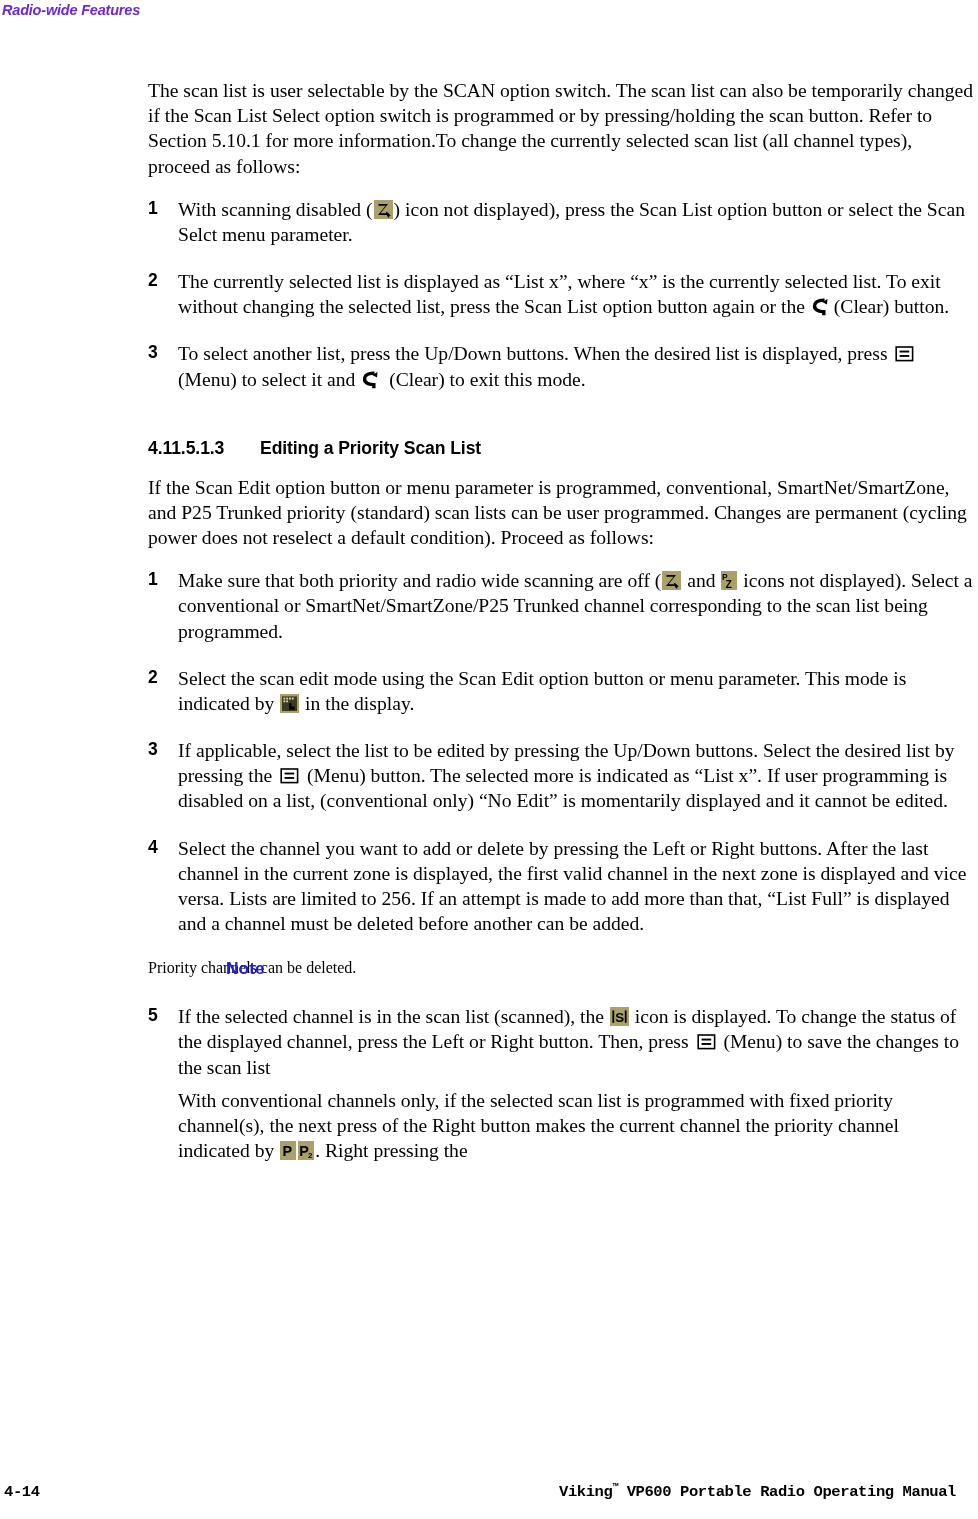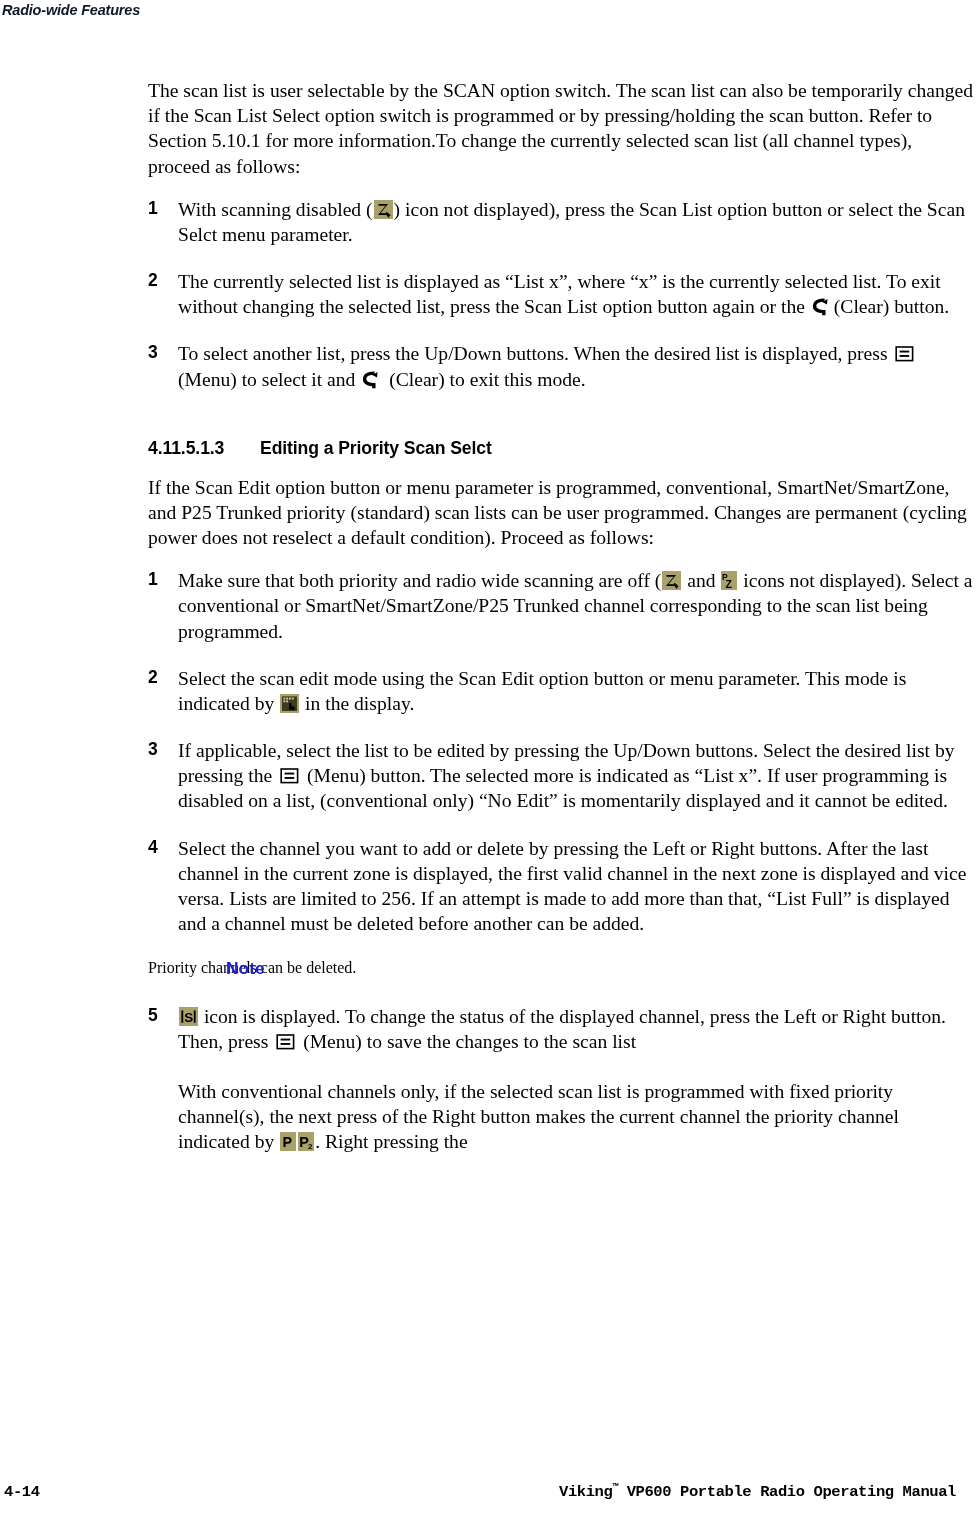--- a/index.html
+++ b/index.html
@@ -19,21 +19,21 @@
   
   .running-head {
     position: absolute;
     top: 2px;
     left: 2px;
     font-family: "Liberation Sans", sans-serif;
     font-style: italic;
     font-weight: bold;
     font-size: 14.5px;
     letter-spacing: -0.2px;
-    color: #0f172a;
+    color: #6d28d9;
   }
 
   
   .page-body {
     position: absolute;
     left: 0;
     top: 78px;
     width: 868px;
   }
 
@@ -199,21 +199,21 @@
               </svg></span><span> (Menu) to select it and </span><span class="clear-icon"><svg width="22" height="21" viewBox="0 0 22 21">
                 <path d="M13.5 3.2 C13.5 3.2 4.2 2.4 3.6 8.6 C3.1 14.0 10.0 14.6 12.8 14.6 L12.8 18.2" stroke="#000" stroke-width="3.4" fill="none" stroke-linecap="butt"></path>
                 <path d="M16.5 2.0 L11.2 5.0 L16.0 7.4 Z" fill="#000"></path>
               </svg></span><span> (Clear) to exit this mode.</span>
       </li>
 
     </ol>
 
     <div class="sec-head" style="margin-top:46px;">
       <span class="num">4.11.5.1.3</span>
-      <span>Editing a Priority Scan Selct</span>
+      <span>Editing a Priority Scan List</span>
     </div>
 
     <p class="para">If the Scan Edit option button or menu parameter is programmed, conventional, SmartNet/SmartZone, and P25 Trunked priority (standard) scan lists can be user programmed. Changes are permanent (cycling power does not reselect a default condition). Proceed as follows:</p>
 
     <ol class="steps">
 
       <li>
         <span class="step-num">1</span><span>Make sure that both priority and radio wide scanning are off (</span><span class="ricon"><svg width="19" height="19" viewBox="0 0 19 19">
                 <path d="M4.5 4 L14 4 L6.5 13.2 L14.4 13.2 L14.4 15 L4 15 L11.6 5.8 L4.5 5.8 Z" fill="#000"></path>
                 <path d="M12.2 12.4 L15.4 15.1 L13.7 15.6 L15.0 17.4" stroke="#000" stroke-width="1.4" fill="none"></path>
@@ -249,33 +249,33 @@
       </li>
     </ol>
 
     <div class="note-block" style="margin-top:22px;">
       <span class="note-label">Note</span>
       <div class="note-text" style="margin-left:0;">Priority channels can be deleted.</div>
     </div>
 
     <ol class="steps" style="margin-top:8px;">
       <li>
-        <span class="step-num">5</span><span class="ricon"><svg width="19" height="19" viewBox="0 0 19 19">
+        <span class="step-num">5</span><span>If the selected channel is in the scan list (scanned), the </span><span class="ricon"><svg width="19" height="19" viewBox="0 0 19 19">
                 <rect x="2.4" y="3.4" width="1.8" height="12.4" fill="#000"></rect>
                 <rect x="14.8" y="3.4" width="1.8" height="12.4" fill="#000"></rect>
                 <text x="5.2" y="15.0" font-family="Liberation Sans, sans-serif" font-size="13.4" font-weight="bold" fill="#000">S</text>
               </svg></span><span> icon is displayed. To change the status of the displayed channel, press the Left or Right button. Then, press </span><span class="kicon"><svg width="21" height="20" viewBox="0 0 21 20">
                 <rect x="2.2" y="3.0" width="16.4" height="13.6" fill="none" stroke="#000" stroke-width="1.6"></rect>
                 <rect x="5.6" y="6.6" width="9.6" height="1.9" fill="#000"></rect>
                 <rect x="5.6" y="11.0" width="9.6" height="1.9" fill="#000"></rect>
               </svg></span><span> (Menu) to save the changes to the scan list</span>
       </li>
     </ol>
 
-    <p class="para" style="margin-top:24px; margin-left:30px;"><span>With conventional channels only, if the selected scan list is programmed with fixed priority channel(s), the next press of the Right button makes the current channel the priority channel indicated by </span><span class="ricon narrow"><svg width="16" height="19" viewBox="0 0 16 19">
+    <p class="para" style="margin-top:8px; margin-left:30px;"><span>With conventional channels only, if the selected scan list is programmed with fixed priority channel(s), the next press of the Right button makes the current channel the priority channel indicated by </span><span class="ricon narrow"><svg width="16" height="19" viewBox="0 0 16 19">
            <text x="2.4" y="15.2" font-family="Liberation Sans, sans-serif" font-size="14.4" font-weight="bold" fill="#000">P</text>
          </svg></span><span class="ricon narrow"><svg width="16" height="19" viewBox="0 0 16 19">
            <text x="1.2" y="15.2" font-family="Liberation Sans, sans-serif" font-size="14.4" font-weight="bold" fill="#000">P</text>
            <text x="10.0" y="17.0" font-family="Liberation Sans, sans-serif" font-size="8" font-weight="bold" fill="#000">2</text>
          </svg></span><span>. Right pressing the</span></p>
 
   </div>
 </div>
 
 <div class="footer">

